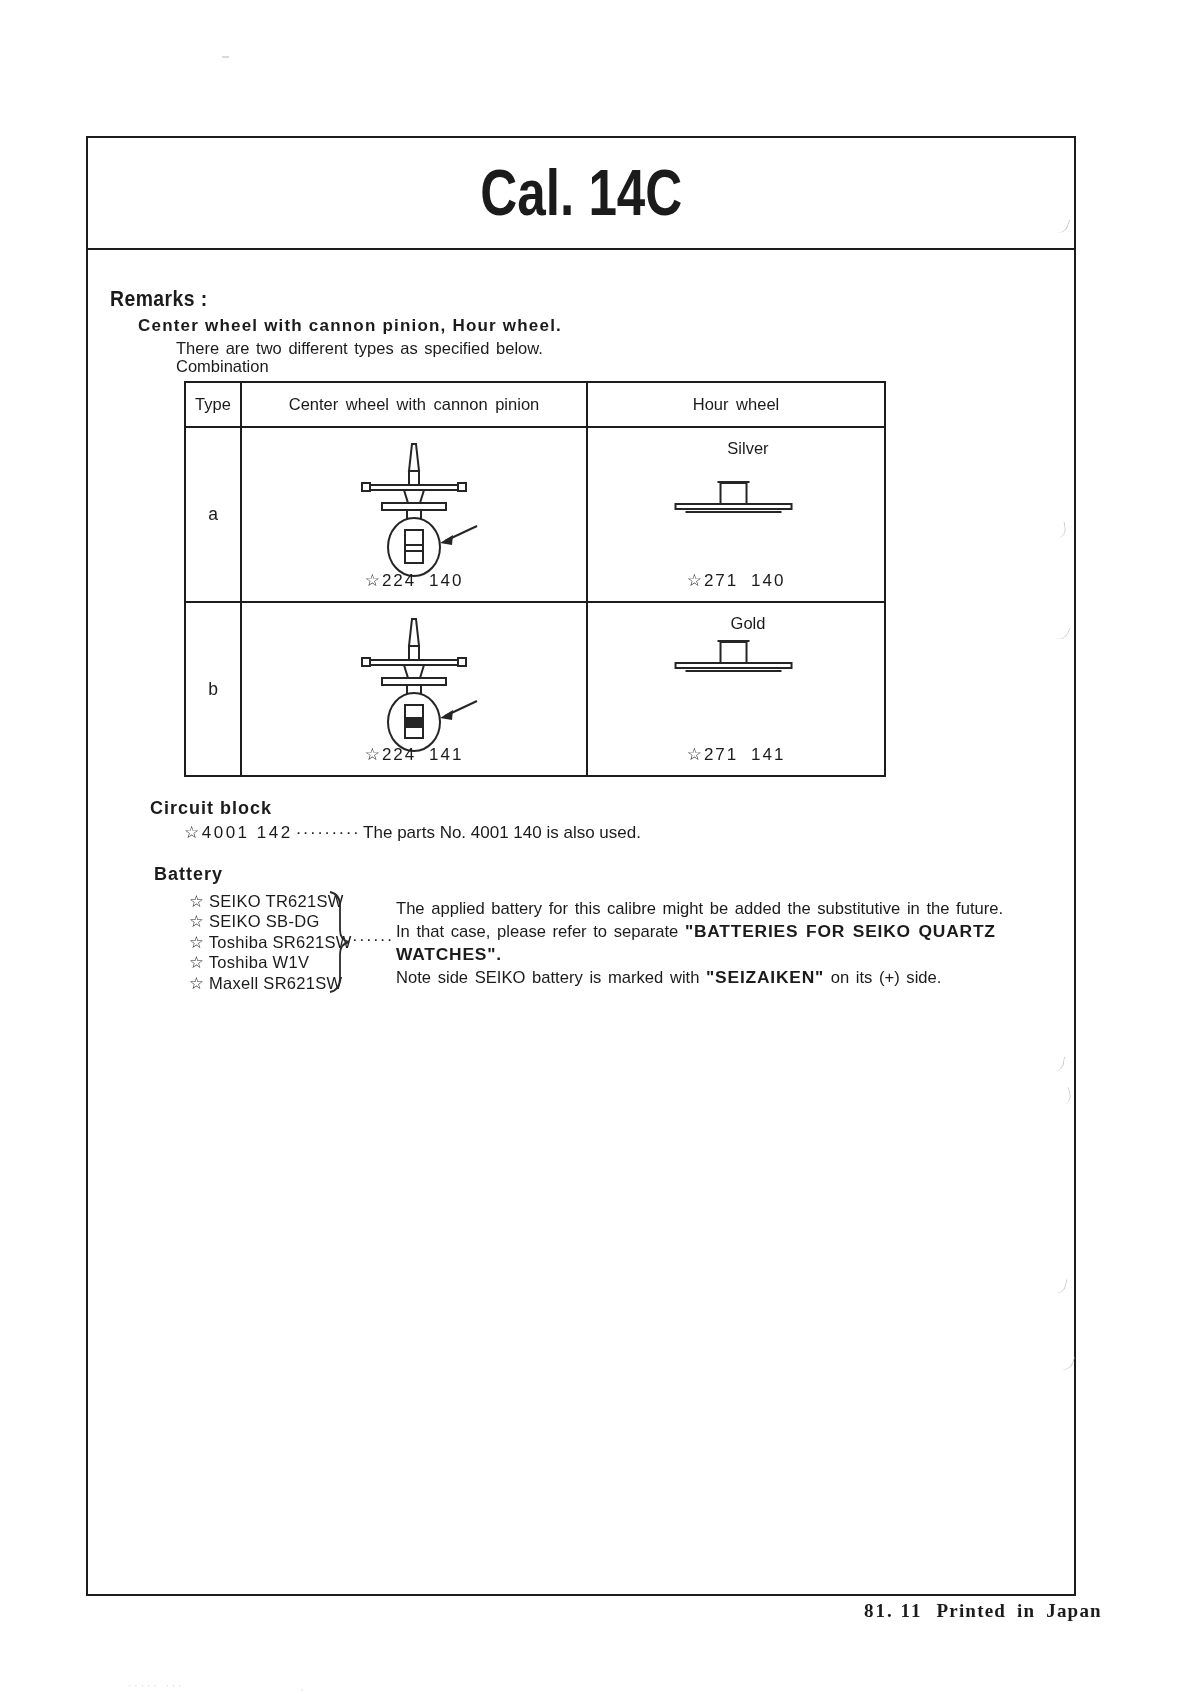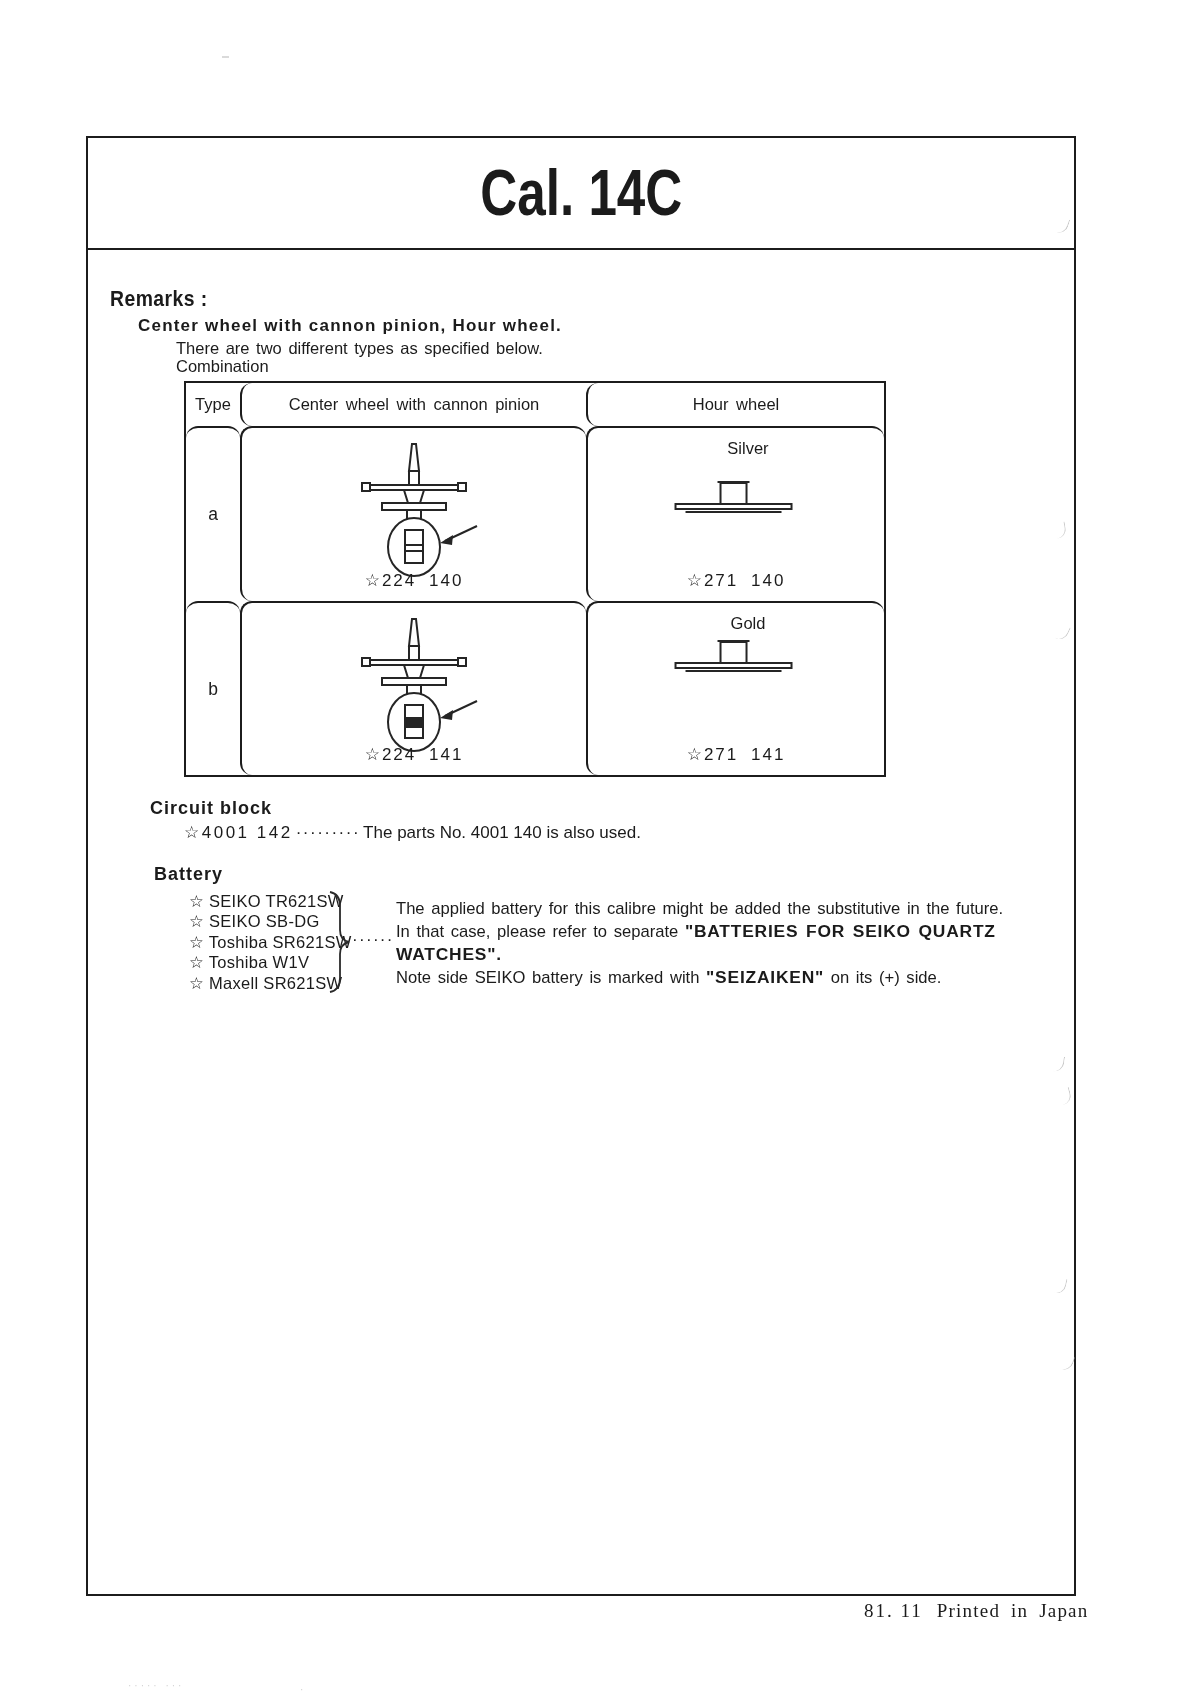--- a/index.html
+++ b/index.html
@@ -13,21 +13,21 @@
   .remarks-heading{position:absolute;left:22px;top:148px;font-size:22px;font-weight:bold;
         transform:scaleX(0.88);transform-origin:left center;letter-spacing:0.5px;}
   .remarks-sub{position:absolute;left:50px;top:178px;font-size:17px;font-weight:bold;letter-spacing:1.2px;}
   .remarks-l1{position:absolute;left:88px;top:201px;font-size:16.5px;word-spacing:2px;}
   .remarks-l2{position:absolute;left:88px;top:219px;font-size:16.5px;}
 
   .ptable{position:absolute;left:96px;top:243px;width:698px;height:392px;border:2px solid #1c1c1c;
         display:grid;grid-template-columns:54px 346px 298px;grid-template-rows:43px 175px 174px;
         box-sizing:content-box;}
   .cell{position:relative;border-left:2px solid #1c1c1c;border-top:2px solid #1c1c1c;
-        display:flex;align-items:center;justify-content:center;box-sizing:border-box;border-radius:12px;}
+        display:flex;align-items:center;justify-content:center;box-sizing:border-box;}
   .cell.fc{border-left:none;}
   .cell.hr{border-top:none;}
   .hcell{font-size:16.5px;word-spacing:3px;}
   .tcell{font-size:17.5px;}
   .dcell{flex-direction:column;justify-content:flex-start;padding-top:13px;}
   .part{position:absolute;bottom:10px;width:100%;text-align:center;font-size:17px;
         letter-spacing:2px;word-spacing:6px;}
   .wcolor{position:absolute;top:11px;width:100%;text-align:center;font-size:16.5px;margin-left:24px;}
   .hw{position:absolute;left:50%;transform:translateX(-52%);}
   .hw-a{top:48px;}
@@ -39,21 +39,21 @@
   .dots{letter-spacing:1.5px;margin:0 3px;}
 
   .battery-heading{position:absolute;left:66px;top:726px;font-size:18px;font-weight:bold;letter-spacing:1px;}
   .battery-list{position:absolute;left:101px;top:753px;font-size:16.5px;line-height:20.4px;letter-spacing:0.3px;}
   .brace{position:absolute;left:239px;top:752px;}
   .battery-dots{position:absolute;left:264px;top:792px;font-size:17px;letter-spacing:1.3px;}
   .battery-note{position:absolute;left:308px;top:760px;width:700px;font-size:16.6px;line-height:22px;word-spacing:2px;}
   .bn-bold{font-weight:bold;font-size:17.4px;letter-spacing:0.8px;}
 
   .footer{position:absolute;left:864px;top:1600px;font-family:"Liberation Serif","DejaVu Serif",serif;
-        font-size:19px;font-weight:normal;}
+        font-size:19px;font-weight:bold;}
   .footer-date{margin-right:14px;letter-spacing:2px;}
   .footer-text{letter-spacing:1.2px;word-spacing:5px;}
 
   .artifact{position:absolute;opacity:0.5;pointer-events:none;}
   .squiggle{width:9px;height:16px;border-right:1.5px solid #8f8f8f;border-radius:0 0 10px 0;}
   .dash{background:#b5b5b5;}
   .specks{color:#9a9a9a;font-size:10px;letter-spacing:3px;opacity:0.45;}
   svg{display:block;}
 </style>
 </head>

